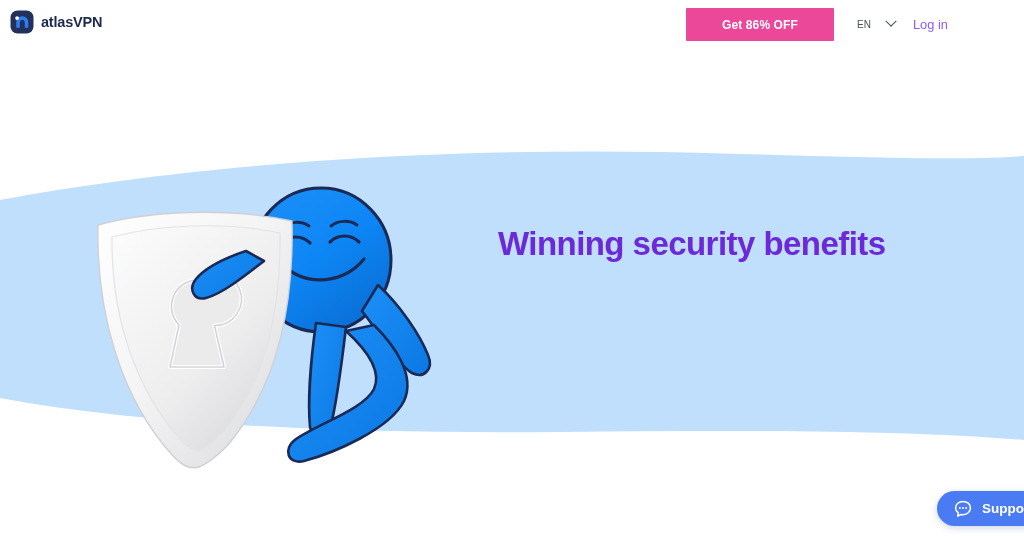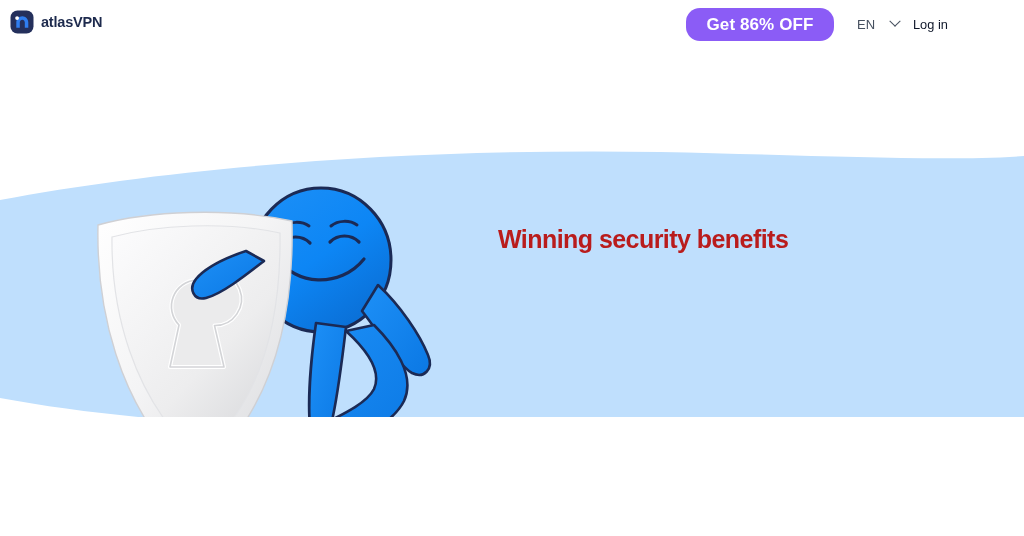--- a/index.html
+++ b/index.html
@@ -9,21 +9,21 @@
     width: 1024px;
     height: 536px;
     overflow: hidden;
     background: #ffffff;
     font-family: "Liberation Sans", sans-serif;
   }
 
   #page {
     position: relative;
     width: 1024px;
-    height: 417px;
+    height: 536px;
     background: #ffffff;
     overflow: hidden;
     text-decoration: underline;
   }
 
   
   #header {
     position: absolute;
     top: 0; left: 0;
     width: 1024px;
@@ -83,56 +83,56 @@
     border-bottom: 1.7px solid #46505f;
     transform: rotate(45deg) translate(-2px, -2px);
   }
 
   #cta-btn {
     position: absolute;
     left: 686px;
     top: 8px;
     width: 148px;
     height: 33px;
-    border-radius: 14px;
-    background: #8b5cf6;
+    border-radius: 1px;
+    background: #ec4899;
     color: #ffffff;
-    font-size: 17px;
+    font-size: 12px;
     font-weight: bold;
     letter-spacing: 0.1px;
     display: flex;
     align-items: center;
     justify-content: center;
     border: none;
     cursor: pointer;
     font-family: "Liberation Sans", sans-serif;
   }
 
   #lang-select {
     position: absolute;
     left: 857px;
     top: 0;
     height: 48px;
     display: flex;
     align-items: center;
     gap: 16px;
-    font-size: 13px;
+    font-size: 10px;
     color: #46505f;
     cursor: pointer;
   }
 
   #login-link {
     position: absolute;
     left: 913px;
     top: 0;
     height: 48px;
     display: flex;
     align-items: center;
     font-size: 12.8px;
-    color: #0f172a;
+    color: #8b5cf6;
     cursor: pointer;
     text-decoration: none;
   }
 
   
   #hero-band {
     position: absolute;
     left: 0; top: 130px;
     width: 1024px;
     height: 330px;
@@ -142,23 +142,23 @@
 
   
   #hero-text {
     position: absolute;
     left: 498px;
     top: 225px;
     width: 430px;
     z-index: 20;
   }
   #hero-title {
-    font-size: 25px;
-    font-weight: bold;
-    color: #b91c1c;
+    font-size: 33px;
+    font-weight: bold;
+    color: #6d28d9;
     letter-spacing: -0.55px;
     line-height: 1.18;
     margin-bottom: 19px;
     white-space: nowrap;
   }
   #hero-copy {
     font-size: 14.6px;
     line-height: 1.83;
     color: #3d4654;
     max-width: 412px;

